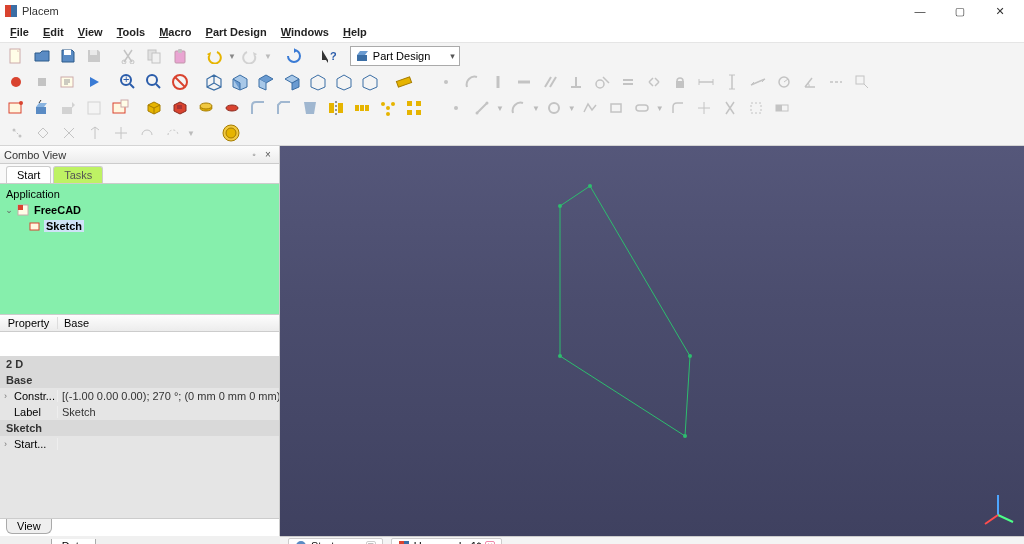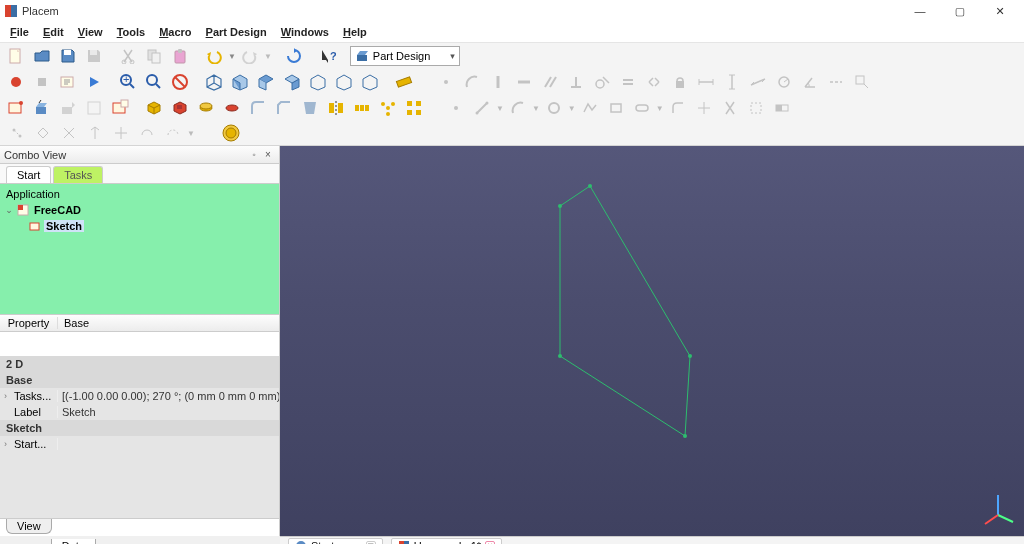--- a/index.html
+++ b/index.html
@@ -632,21 +632,21 @@
     <div class="prop-body">
       <div class="prop-group">
           <span>2 D</span>
         </div>
       <div class="prop-group">
           <span>Base</span>
         </div>
       <div class="prop-row">
         <div class="pc1">
             <span class="exp">›</span>
-            <span>Tasks...</span>
+            <span>Constr...</span>
           </div>
         <div class="pc2"><span>[(-1.00 0.00 0.00); 270 °; (0 mm  0 mm  0 mm)]</span></div>
       </div>
       <div class="prop-row">
         <div class="pc1">
             <span class="exp" style="visibility:hidden">›</span>
             <span>Label</span>
           </div>
         <div class="pc2"><span>Sketch</span></div>
       </div>

